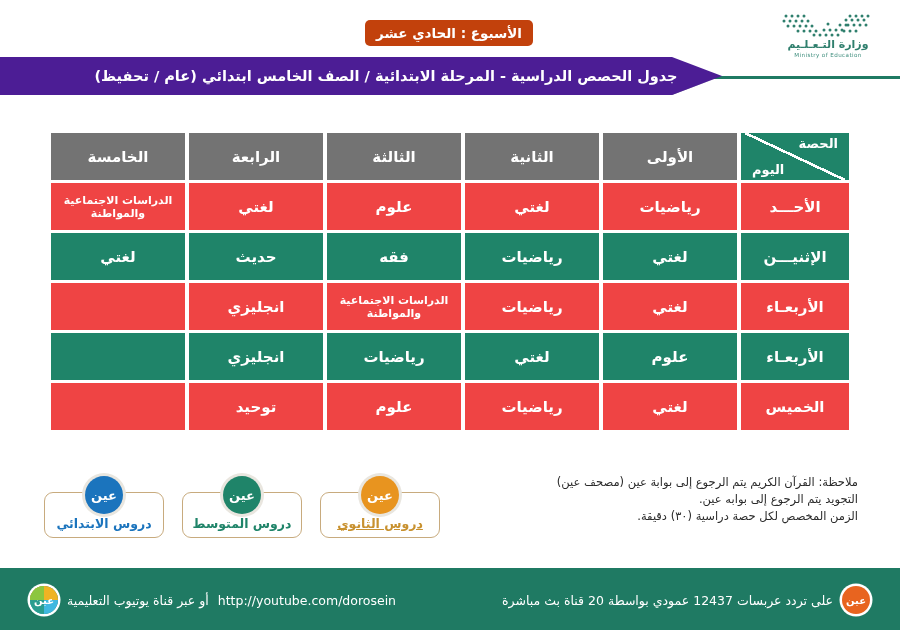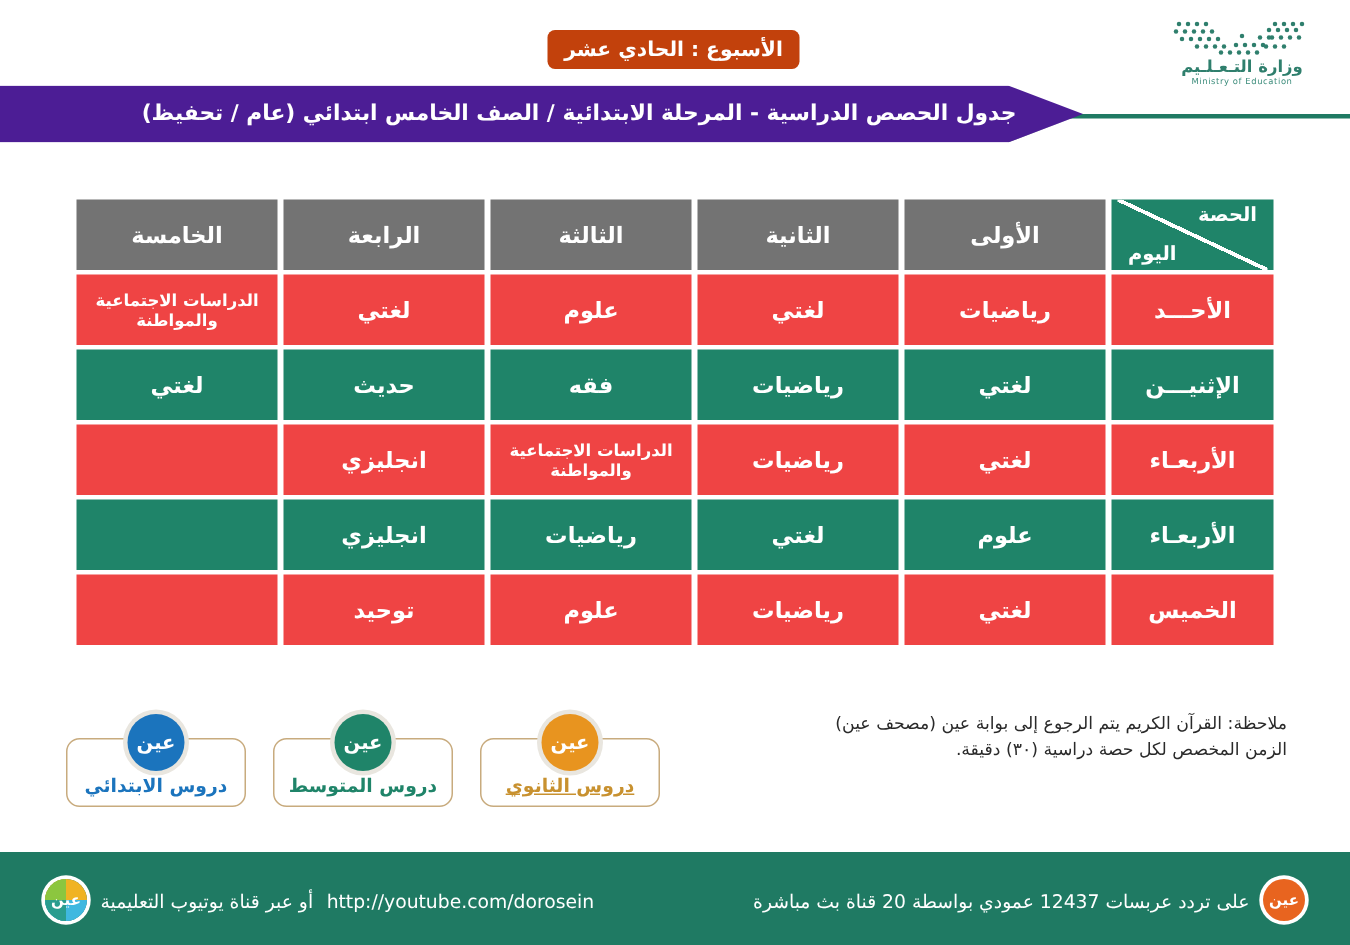--- a/index.html
+++ b/index.html
@@ -431,20 +431,21 @@
         <td class="subject blue">علوم</td>
         <td class="subject blue">توحيد</td>
         <td class="subject blue empty"></td>
       </tr>
     </tbody>
   </table>
 </div>
 
 <div class="notes">
   <div>ملاحظة: القرآن الكريم يتم الرجوع إلى بوابة عين (مصحف عين)</div>
+  <div>التجويد يتم الرجوع إلى بوابه عين.</div>
   <div>الزمن المخصص لكل حصة دراسية (٣٠) دقيقة.</div>
 </div>
 
 <div class="badges">
   <div class="badge b1">
     <div class="badge-circle">عين</div>
     <span class="badge-label">دروس الابتدائي</span>
   </div>
   <div class="badge b2">
     <div class="badge-circle">عين</div>

